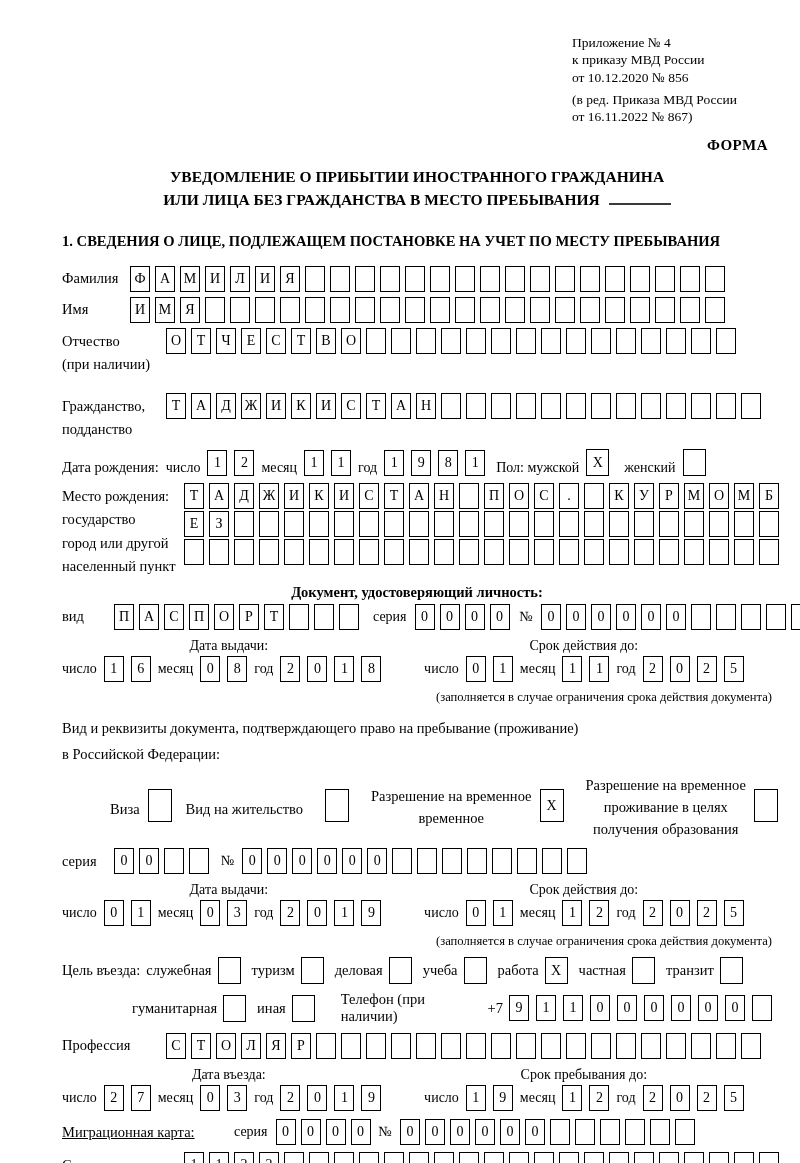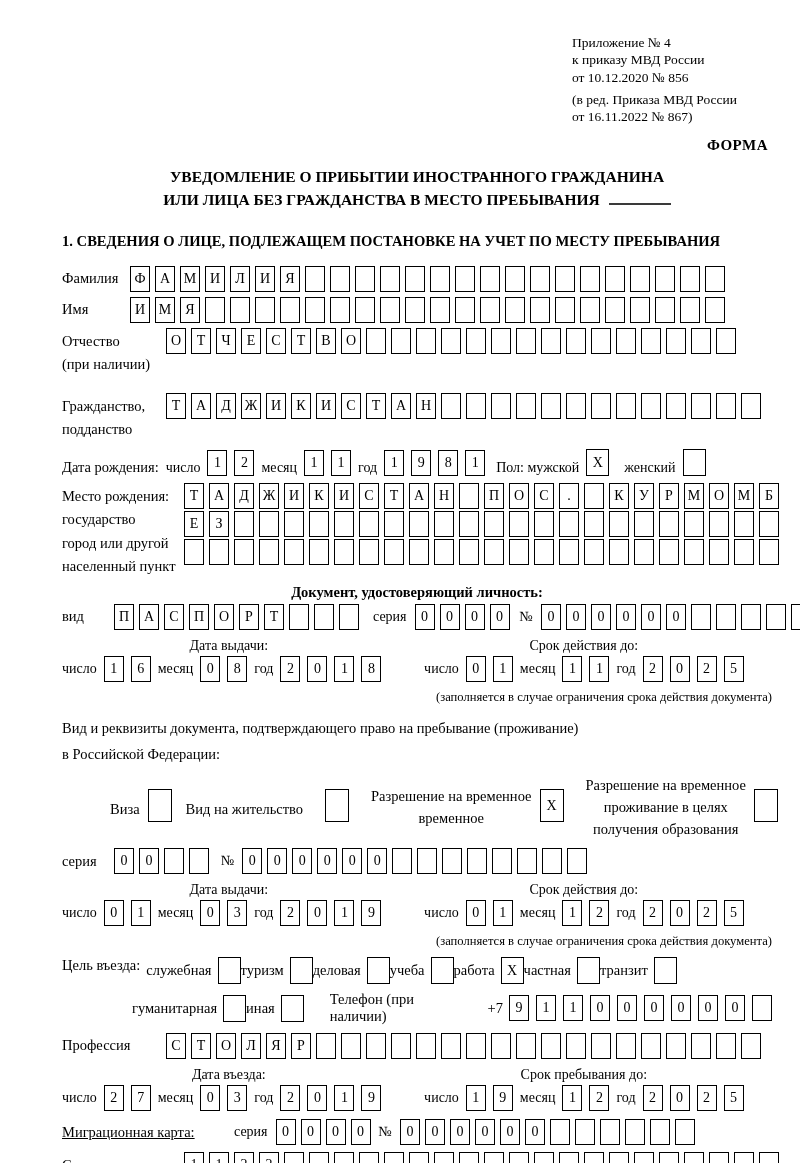--- a/index.html
+++ b/index.html
@@ -54,21 +54,21 @@
 
   .intro { font-size: 14.5px; margin-top: 10px; line-height: 1.8; }
 
   
   .permit-row { display: flex; align-items: center; margin-top: 4px; font-size: 14.5px; margin-left: 48px; }
   .permit-row .plab { padding-top: 7px; flex: none; }
   .pcol { text-align: center; line-height: 1.5; flex: none; padding-top: 4px; }
   .mlx { margin-left: 14px; } .mls { margin-left: 8px; } .mlm { margin-left: 22px; }
 
   
-  .opt { display: inline-flex; align-items: center; gap: 6px; }
+  .opt { display: inline-flex; align-items: center; gap: 6px; margin-left: 11px; }
   .olab { font-size: 14.5px; }
   .purpose2 { margin-top: 7px; }
   .pfx { font-size: 14.5px; margin: 0 6px 0 18px; padding-top: 3px; }
 </style>
 </head>
 <body>
 
 <div class="page">
 
   <div class="appendix">
@@ -520,21 +520,21 @@
             <span class="box">2</span>
             <span class="box">0</span>
             <span class="box">2</span>
             <span class="box">5</span>
           </span>
       </div>
     </div>
   </div>
   <div class="dnote">(заполняется в случае ограничения срока действия документа)</div>
 
-  <div class="row" style="margin-top:8px; ">
+  <div class="row" style="margin-top:8px; align-items:center">
     <span class="lab" style="padding-top:0">Цель въезда:</span>
     <span class="opt" style="margin-left:6px">
       <span class="olab">служебная</span>
       <span class="boxrow cbx">
           <span class="box"></span>
         </span>
     </span>
     <span class="opt">
       <span class="olab">туризм</span>
       <span class="boxrow cbx">

